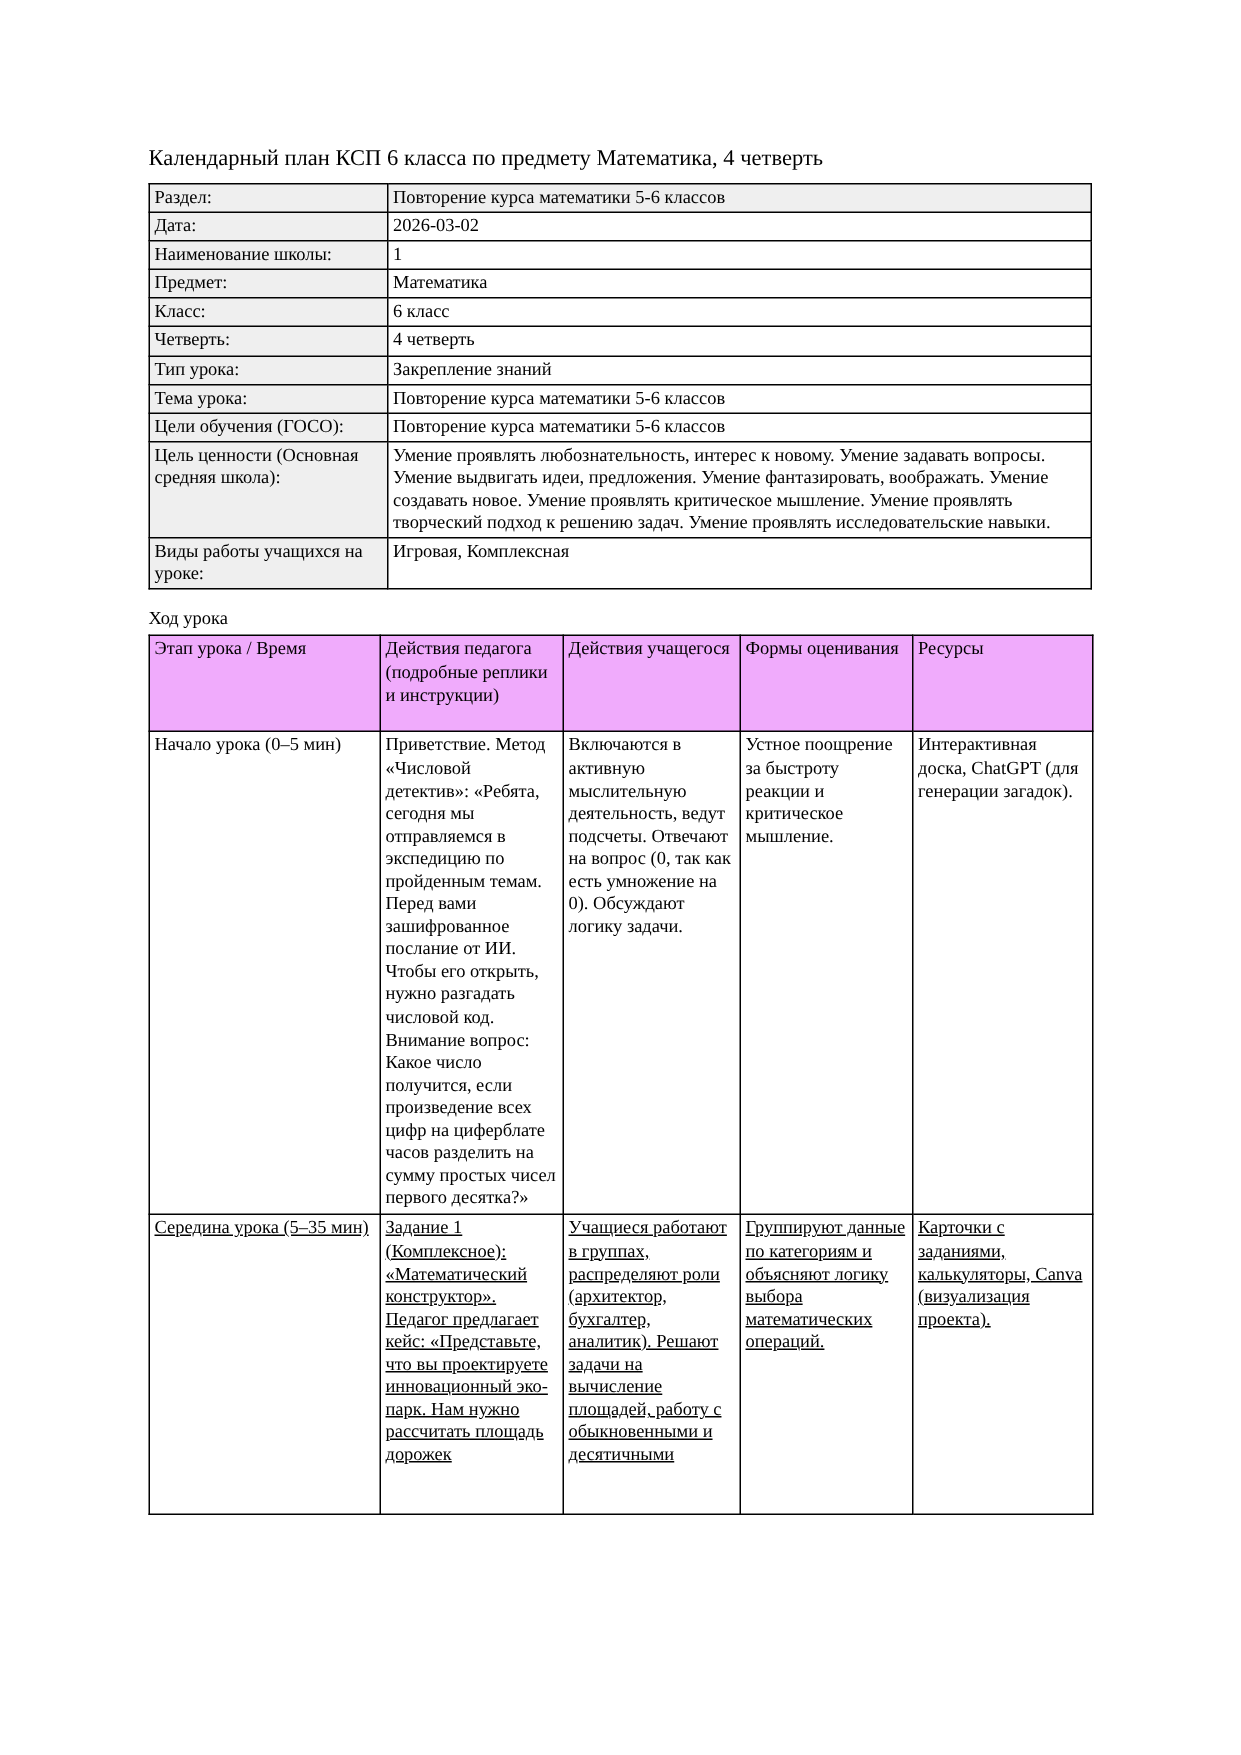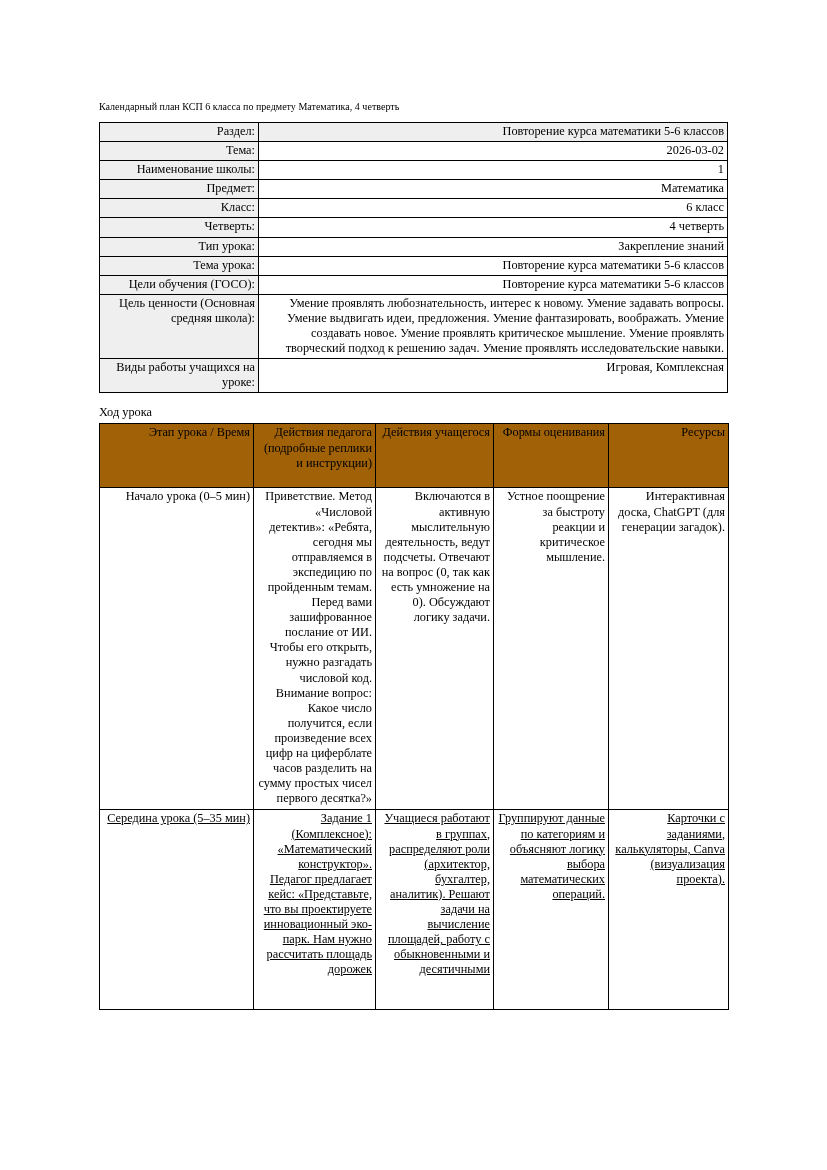--- a/index.html
+++ b/index.html
@@ -16,42 +16,42 @@
   }
   .page {
     position: relative;
     width: 827px;
     height: 1170px;
     box-sizing: border-box;
     padding: 99px 99px 0 99px;
     background: #ffffff;
   }
   .doc-title {
-    font-size: 10px;
+    font-size: 15px;
     line-height: 15px;
     margin: 0 0 8px 0;
     letter-spacing: 0.02px;
   }
   .section-caption {
     font-size: 12.3px;
     line-height: 15px;
     margin: 12px 0 3px 0;
   }
   table {
     border-collapse: collapse;
     table-layout: fixed;
     width: 629px;
     font-size: 12.3px;
     line-height: 15.1px;
   }
   table td, table th {
     border: 1px solid #000000;
     vertical-align: top;
     padding: 1px 3px 2px 3px;
-    text-align: right;
+    text-align: left;
     font-weight: normal;
     word-wrap: break-word;
     overflow-wrap: break-word;
     hyphens: none;
   }
   
   .info-table .label-cell {
     width: 152px;
     background: #efefef;
   }
@@ -64,21 +64,21 @@
   
   .flow-table {
     margin-top: 0;
   }
   .flow-table col.c1 { width: 154px; }
   .flow-table col.c2 { width: 122px; }
   .flow-table col.c3 { width: 118px; }
   .flow-table col.c4 { width: 115px; }
   .flow-table col.c5 { width: 120px; }
   .flow-table thead td {
-    background: #a16207;
+    background: #f0abfc;
     height: 60px;
   }
   .flow-table tbody td {
     background: #ffffff;
     margin-top: 44px;
   }
   .flow-table .row-start td { height: 318px; }
   .flow-table .row-middle td { height: 196px; text-decoration: underline; }
 </style>
 </head>
@@ -88,21 +88,21 @@
 
   <p class="doc-title">Календарный план КСП 6 класса по предмету Математика, 4 четверть</p>
 
   <table class="info-table">
     <tbody>
         <tr>
           <td class="label-cell">Раздел:</td>
           <td class="value-cell">Повторение курса математики 5-6 классов</td>
         </tr>
         <tr>
-          <td class="label-cell">Тема:</td>
+          <td class="label-cell">Дата:</td>
           <td class="value-cell">2026-03-02</td>
         </tr>
         <tr>
           <td class="label-cell">Наименование школы:</td>
           <td class="value-cell">1</td>
         </tr>
         <tr>
           <td class="label-cell">Предмет:</td>
           <td class="value-cell">Математика</td>
         </tr>

